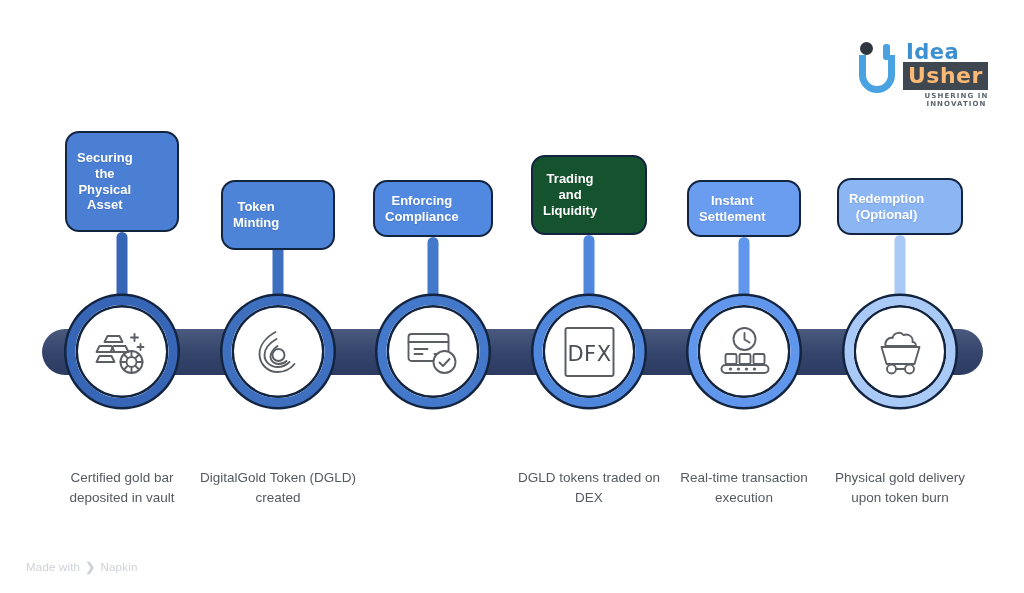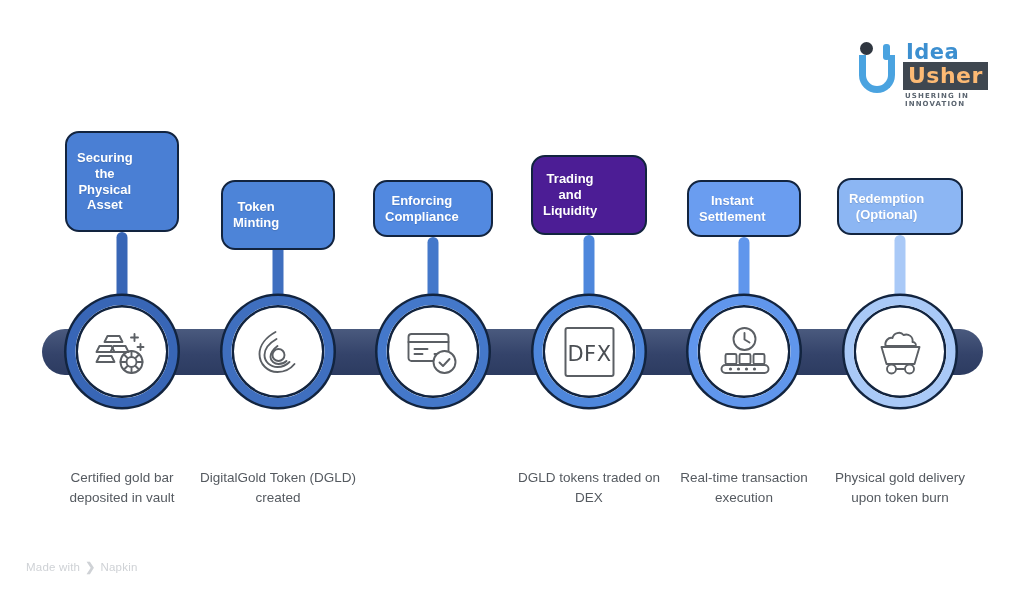--- a/index.html
+++ b/index.html
@@ -83,20 +83,21 @@
   }
   #brand-logo .logo-tagline {
     position: absolute;
     left: 47px;
     top: 54px;
     font-size: 7px;
     font-weight: bold;
     color: #5b6570;
     letter-spacing: 1.1px;
     font-family: "DejaVu Sans", sans-serif;
+    text-align: center;
   }
 
   
   #timeline-bar {
     position: absolute;
     left: 42px;
     top: 329px;
     width: 941px;
     height: 46px;
     border-radius: 23px;
@@ -270,21 +271,21 @@
       <path d="M4 14h40"></path>
       <path d="M10 21h13M10 26h8M30 26h10"></path>
       <circle cx="40" cy="34" r="11" fill="#ffffff"></circle>
       <path d="M35 34.5l3.5 3.5 6.5-7"></path>
     </svg>
         </span>
       </div>
     </div>
     <div class="stage" style="left: 509px;">
       <div class="stage-stem" style="top: 235px; height: 69px; background: rgb(78, 135, 220);"></div>
-      <div class="stage-card" style="top: 155px; height: 80px; width: 116px; background: #4c1d95;">
+      <div class="stage-card" style="top: 155px; height: 80px; width: 116px; background: #14532d;">
         <span>
           <span style="display:block">Trading</span>
           <span style="display:block">and</span>
           <span style="display:block">Liquidity</span>
         </span>
       </div>
       <div class="stage-node" style="border-color: rgb(78, 135, 220);">
         <span>
     <svg width="56" height="56" viewBox="0 0 56 56" fill="none">
       <rect x="4" y="4" width="48" height="48" rx="2" stroke="#5b5f64" stroke-width="2" fill="#ffffff"></rect>

